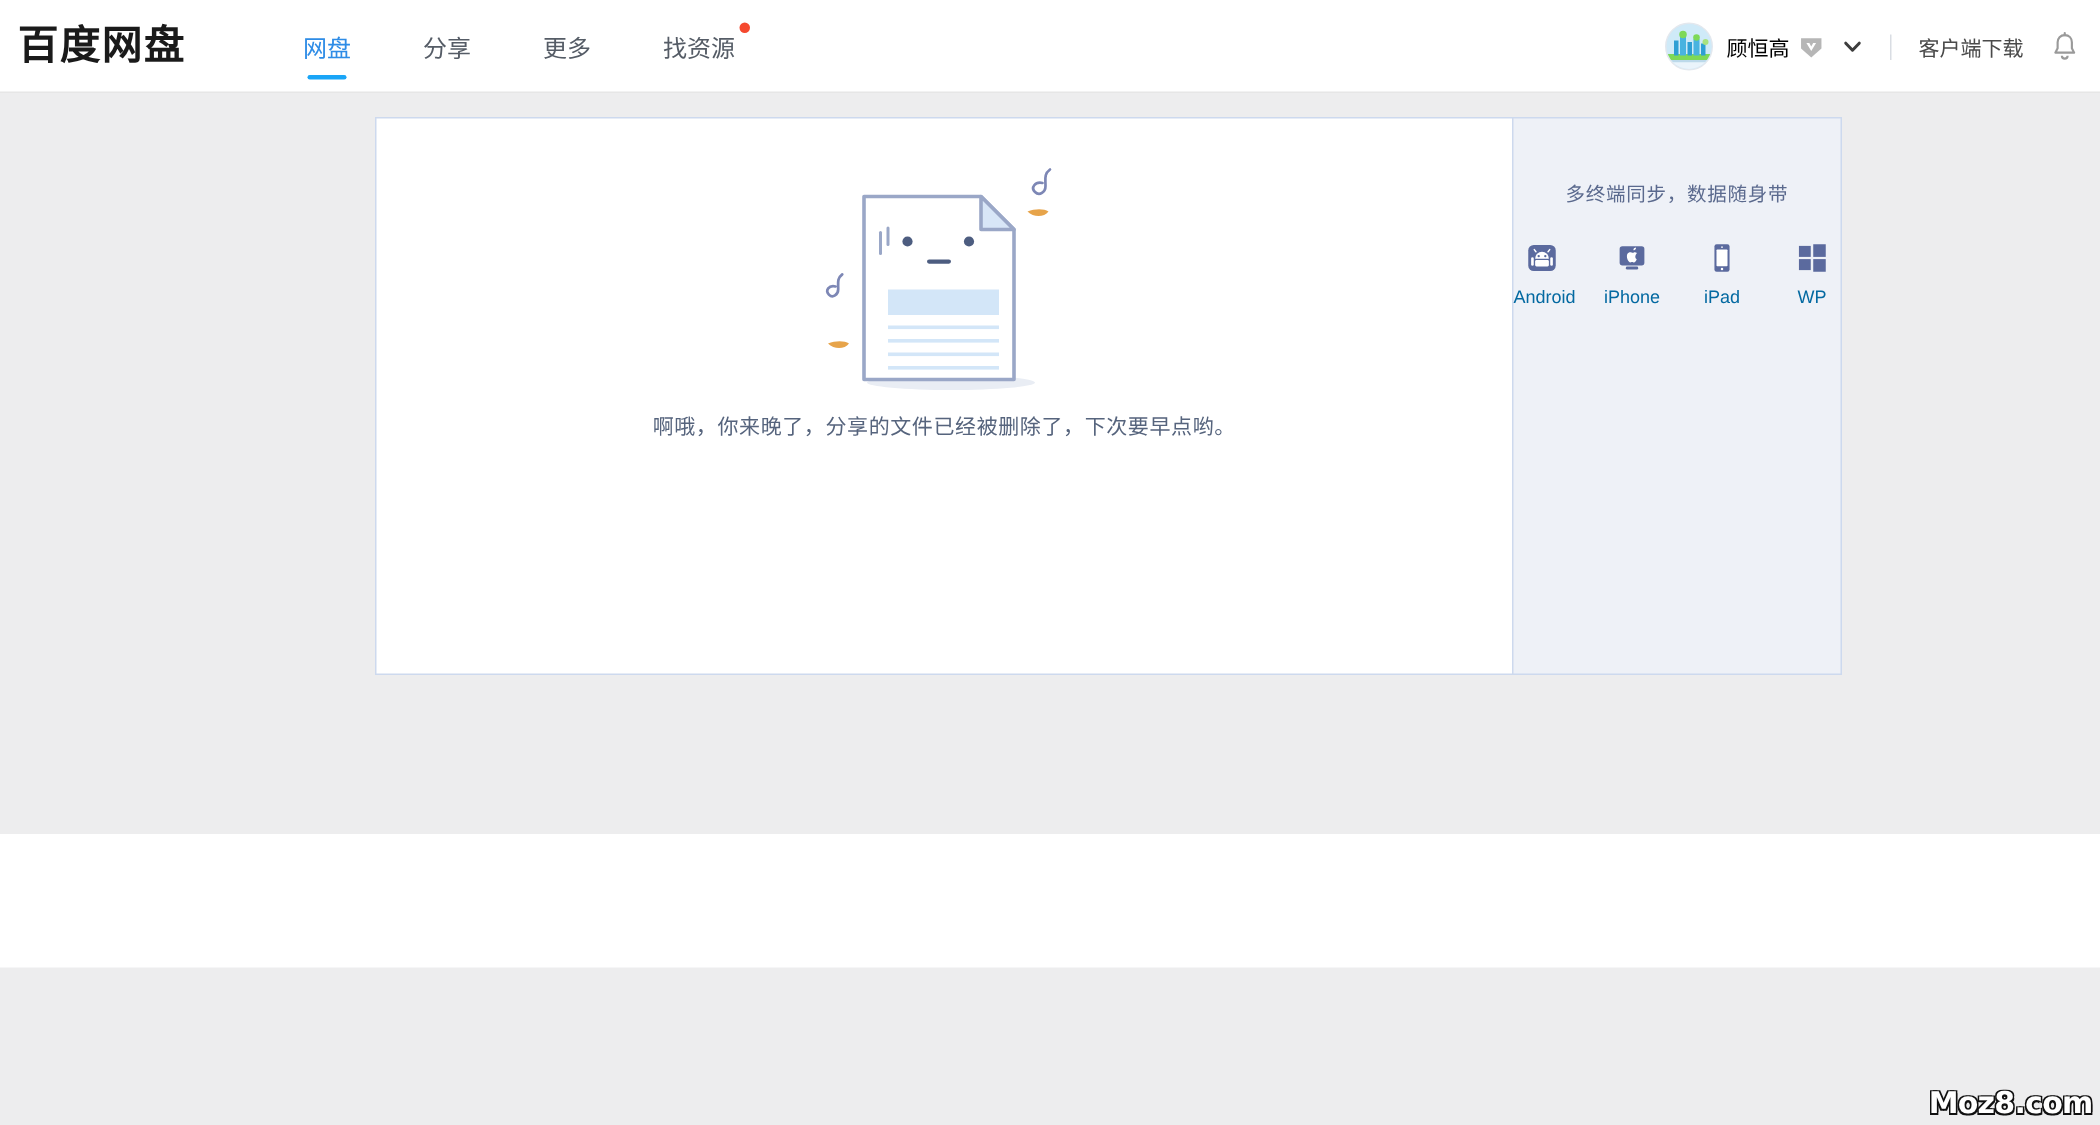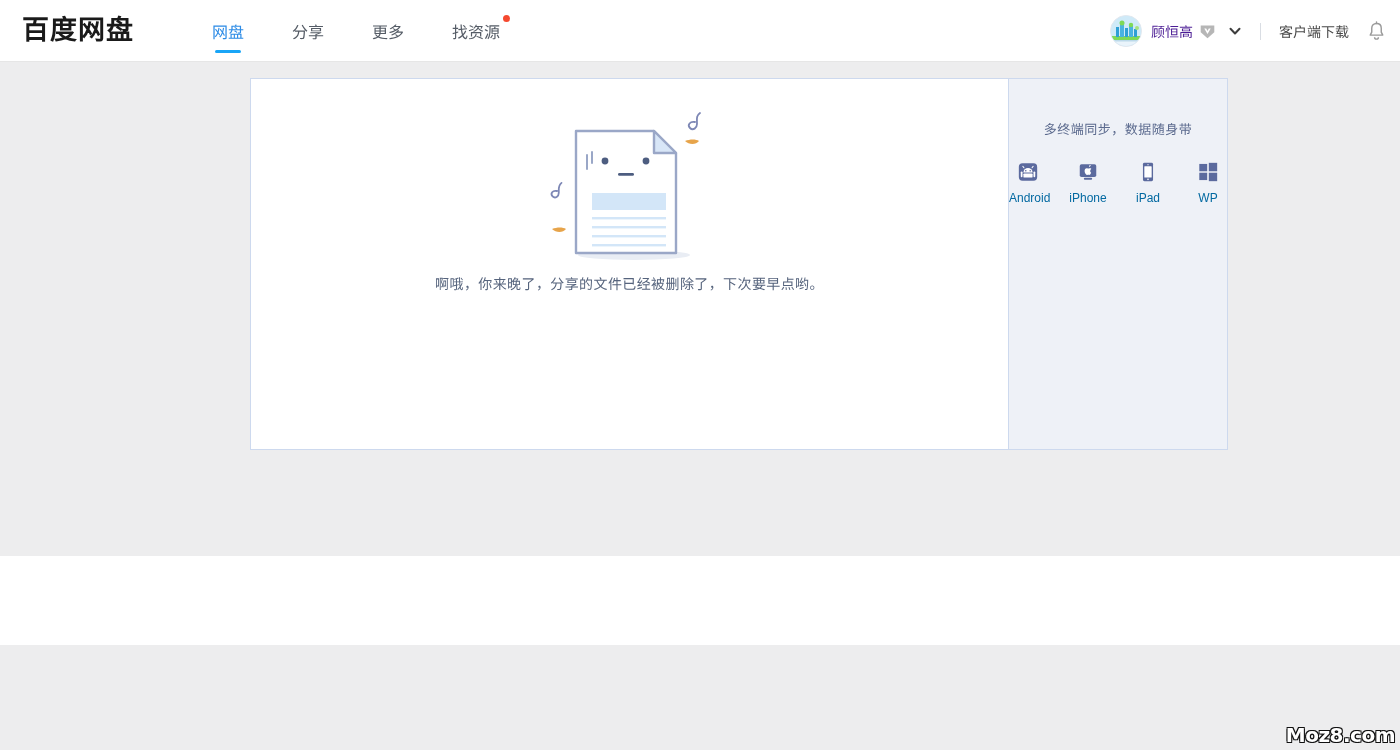--- a/index.html
+++ b/index.html
@@ -23,21 +23,21 @@
     display: flex;
     align-items: center;
     position: relative;
     box-sizing: border-box;
   }
   .logo {
     font-size: 27px;
     font-weight: bold;
     color: #1a1a1a;
     letter-spacing: 1px;
-    margin-left: 22px;
+    margin-left: 12px;
     line-height: 1;
     white-space: nowrap;
   }
   .nav {
     display: flex;
     align-items: stretch;
     height: 62px;
     margin-left: 54px;
   }
   .nav-item {
@@ -87,21 +87,21 @@
     border-radius: 50%;
     overflow: hidden;
     margin-right: 9px;
     flex: none;
     border: 1px solid #e3e8ee;
     box-sizing: border-box;
     background: #cfe8f7;
   }
   .username {
     font-size: 14px;
-    color: #4c1d95;
+    color: #000000;
     white-space: nowrap;
   }
   .vip-badge {
     margin-left: 6px;
     width: 17px;
     height: 17px;
     display: block;
   }
   .chev {
     margin-left: 12px;

